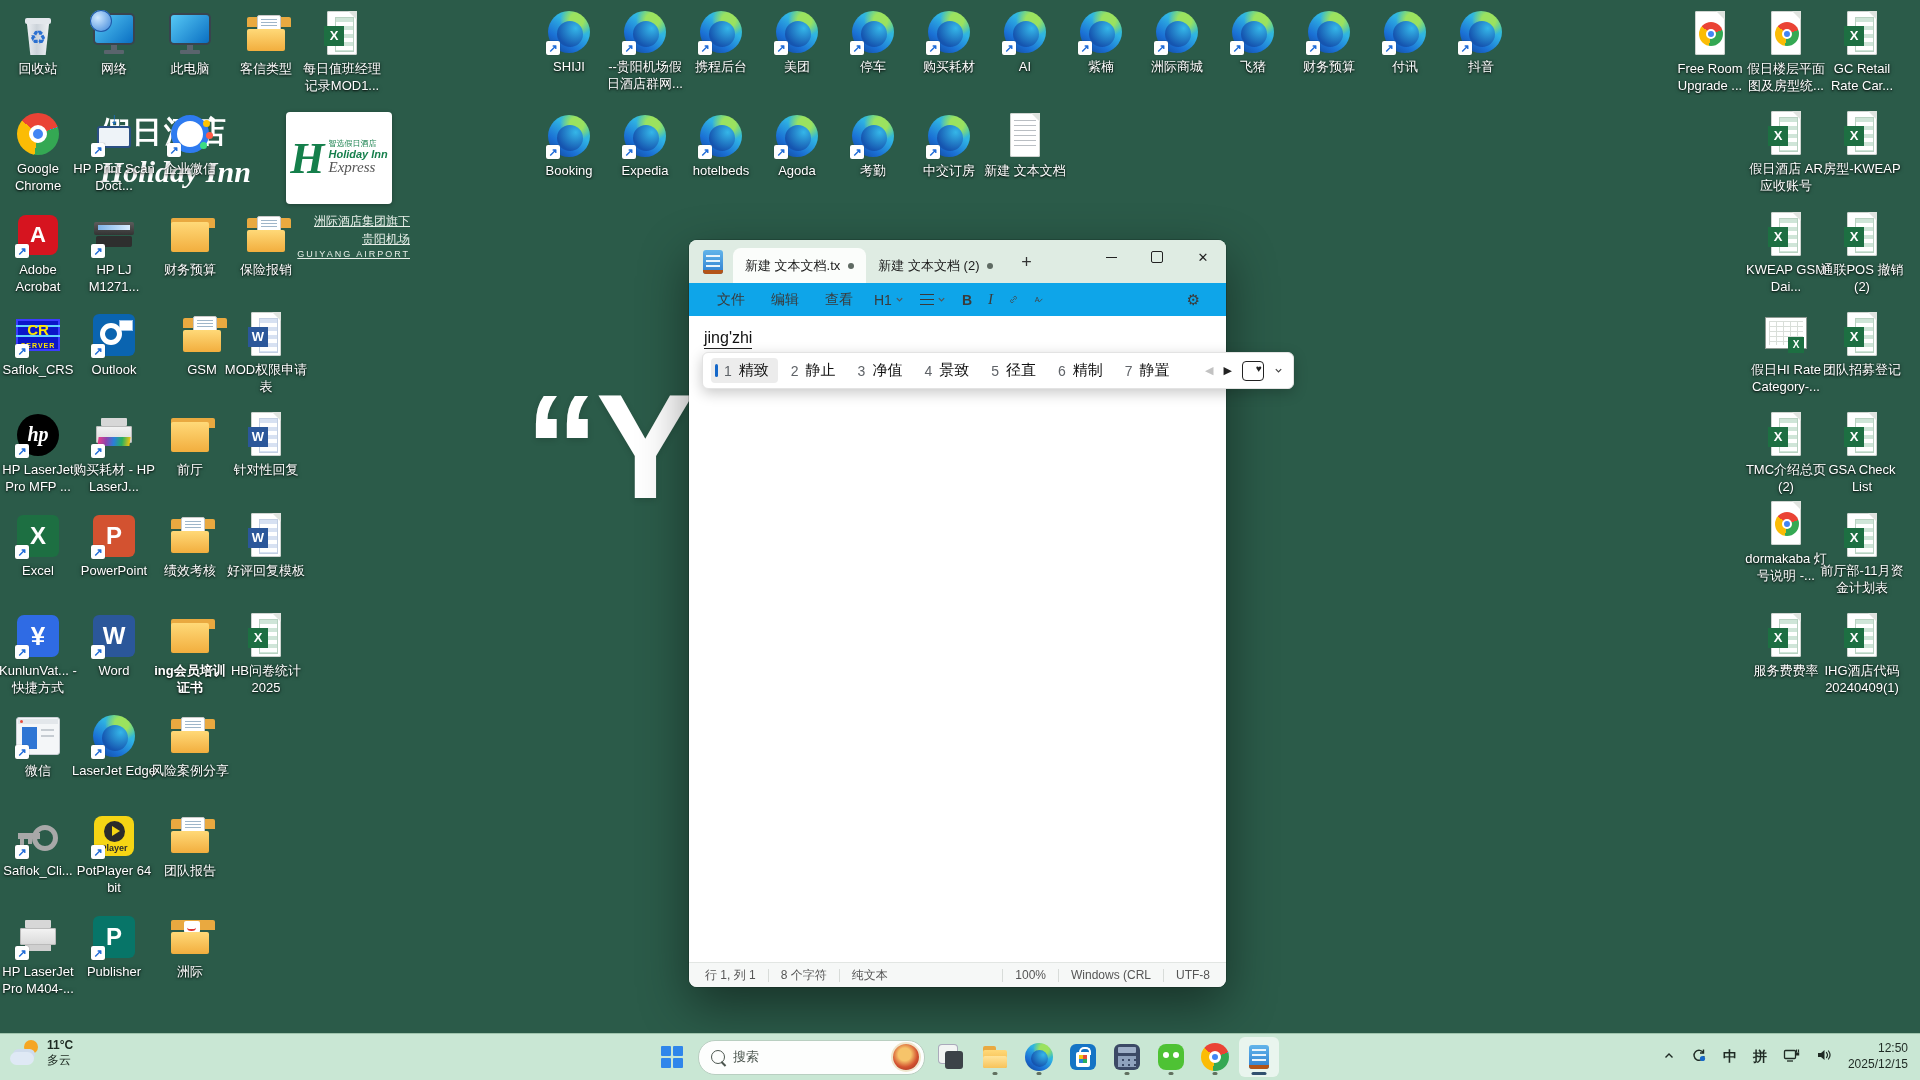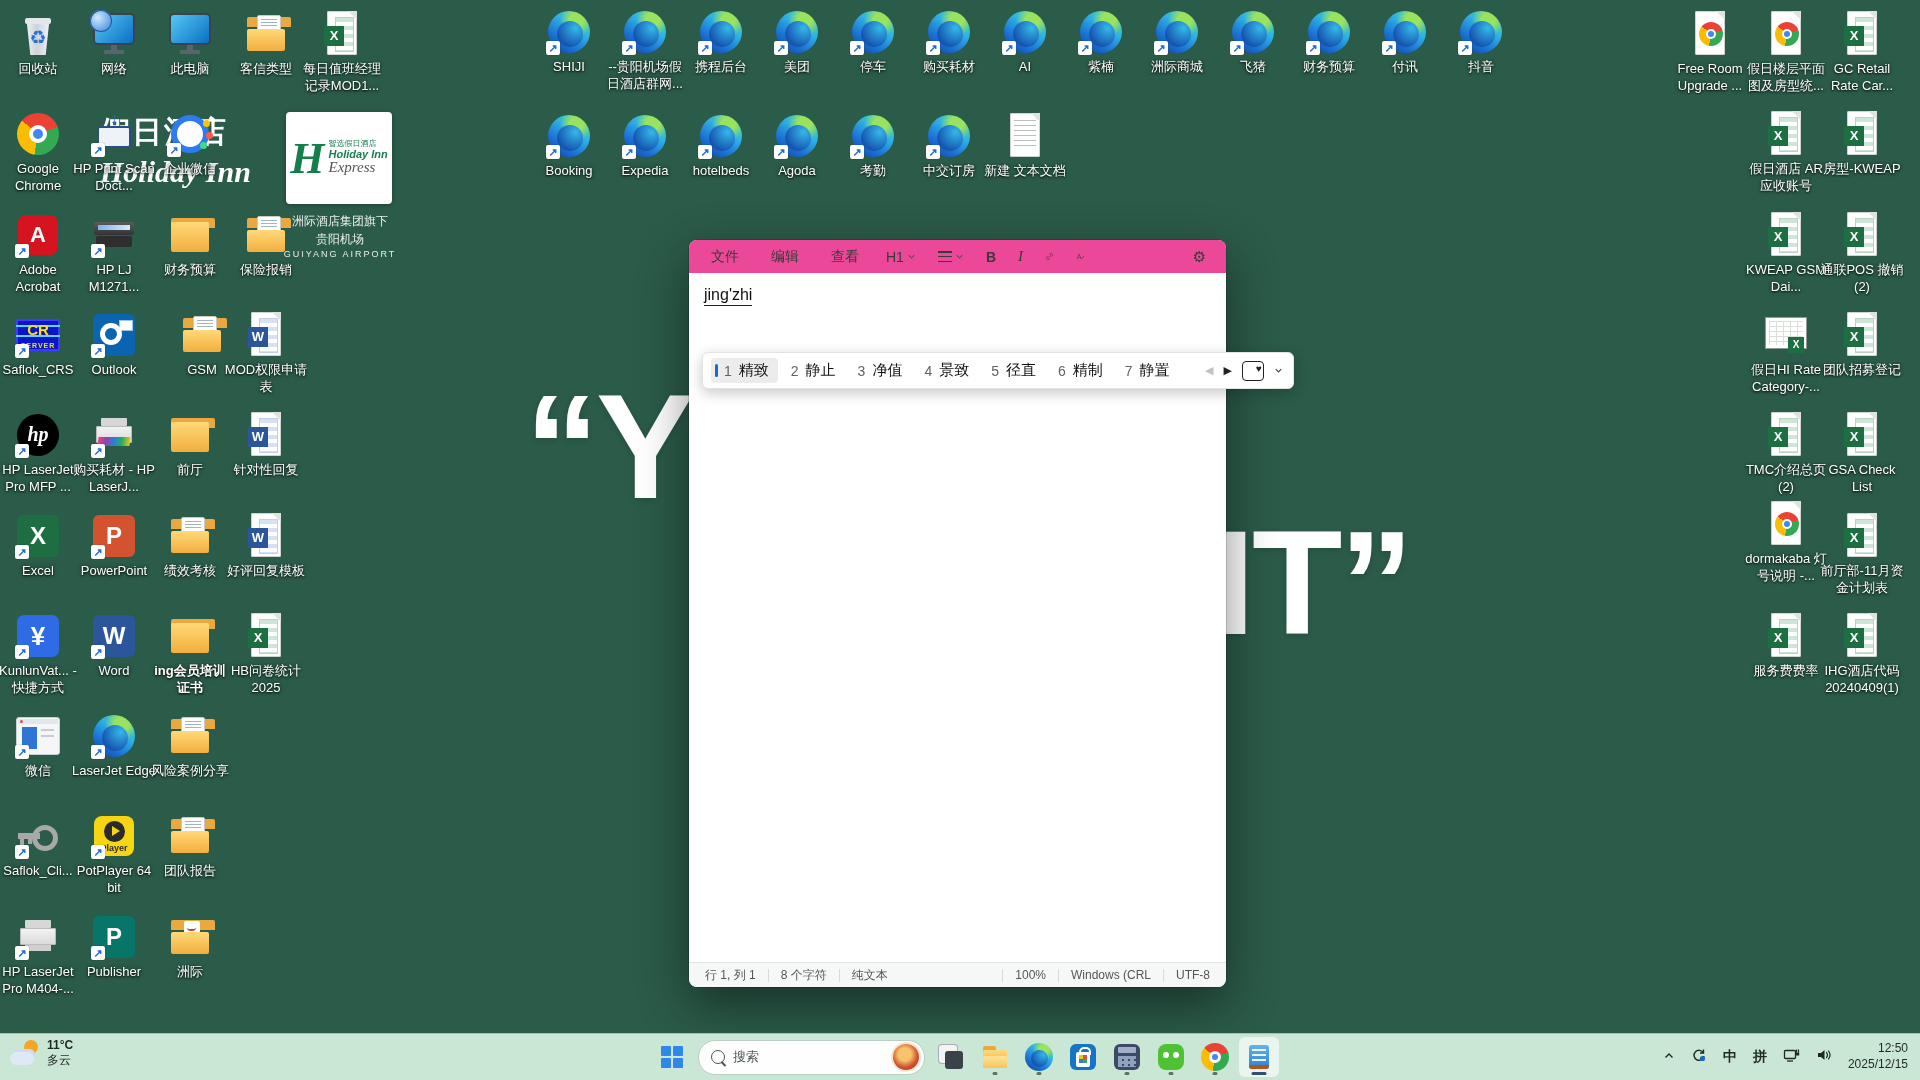--- a/index.html
+++ b/index.html
@@ -12,21 +12,21 @@
   .brand{position:absolute;left:100px;top:112px;color:#fff;}
   .brand .cn{font-size:30px;font-weight:bold;letter-spacing:2px;}
   .brand .en{font-family:"Liberation Serif",serif;font-style:italic;font-weight:bold;font-size:30px;margin-top:2px;}
   .hiex-card{position:absolute;left:286px;top:112px;width:106px;height:92px;background:#fff;border-radius:4px;
     display:flex;align-items:center;justify-content:center;gap:4px;box-shadow:0 1px 4px rgba(0,0,0,.3);}
   .hiex-card .hh{font-family:"Liberation Serif",serif;font-style:italic;font-weight:bold;font-size:44px;color:#157f4b;}
   .hiex-card .col{display:flex;flex-direction:column;line-height:1.05;}
   .hiex-card .tiny{font-size:8px;color:#157f4b;}
   .hiex-card .hi{font-size:11px;color:#157f4b;font-weight:bold;font-style:italic;}
   .hiex-card .ex{font-size:15px;color:#555;font-style:italic;font-family:"Liberation Serif",serif;}
-  .hiex-sub{position:absolute;left:270px;top:212px;width:140px;text-align:center;color:#e8efe9;line-height:1.5;}
+  .hiex-sub{position:absolute;left:270px;top:212px;width:140px;text-align:right;color:#e8efe9;line-height:1.5;text-decoration:underline;}
   .hiex-sub .s1{font-size:12px;}.hiex-sub .s2{font-size:12px;}.hiex-sub .s3{font-size:9px;letter-spacing:2px;}
 
   
   .desk-icon{position:absolute;width:84px;text-align:center;cursor:default;}
   .ilabel{margin-top:3px;color:#fff;font-size:13px;line-height:1.3;max-height:36px;overflow:hidden;
     text-shadow:0 1px 2px rgba(0,0,0,.85),0 0 4px rgba(0,0,0,.5);word-break:break-word;}
   .ic{position:relative;width:48px;height:48px;margin:0 auto;}
   .ic i{position:absolute;display:block;font-style:normal;}
   .sc{position:absolute;left:1px;bottom:1px;width:14px;height:14px;background:#fff;border-radius:2px;
     color:#1f6bd7;font-size:11px;line-height:14px;text-align:center;font-weight:bold;box-shadow:0 0 1px rgba(0,0,0,.5);}
@@ -128,21 +128,21 @@
     background:repeating-linear-gradient(#eaf4fb 0 2px,transparent 2px 5px);}
   .np-appicon::after{content:"";position:absolute;left:0;right:0;bottom:0;height:4px;background:#b35418;border-radius:0 0 3px 3px;}
   .tab{height:35px;display:flex;align-items:center;gap:8px;padding:0 12px;font-size:13px;color:#1b1b1b;border-radius:8px 8px 0 0;}
   .tab.active{background:#fbfdfb;}
   .tab .dot{width:6px;height:6px;border-radius:50%;background:#5f6b63;}
   .tab-plus{width:30px;height:30px;margin:0 0 5px 6px;border-radius:5px;font-size:18px;color:#333;line-height:28px;text-align:center;}
   .winbtns{margin-left:auto;display:flex;align-self:flex-start;}
   .wbtn{width:46px;height:34px;display:flex;align-items:center;justify-content:center;color:#222;font-size:13px;}
   .wbtn .minl{width:11px;height:1px;background:#222;}
   .wbtn .maxr{width:10px;height:10px;border:1px solid #222;border-radius:2px;}
-  .menubar{height:33px;background:#ec4899;display:flex;align-items:center;padding:0 10px;gap:8px;font-size:14px;color:#3a3a3a;}
+  .menubar{height:33px;background:#0ea5e9;display:flex;align-items:center;padding:0 16px;gap:2px;font-size:14px;color:#3a3a3a;}
   .mitem{padding:4px 12px;border-radius:4px;}
   .mtool{padding:4px 7px;border-radius:4px;display:flex;align-items:center;gap:3px;}
   .mtool b{font-size:14px;}
   .mtool .it{font-family:"Liberation Serif",serif;font-style:italic;font-size:15px;}
   .chev{width:9px;height:9px;}
   .gear{margin-left:auto;padding:4px 10px;font-size:15px;color:#3a3a3a;}
   .listglyph{width:14px;height:11px;background:
     repeating-linear-gradient(#3a3a3a 0 1.5px,transparent 1.5px 5px);}
   .textarea{flex:1;background:#fff;position:relative;font-size:16px;color:#111;}
   .composition{position:absolute;left:15px;top:13px;border-bottom:1.5px solid #222;padding-bottom:1px;
@@ -215,21 +215,20 @@
   .trayglyph{font-size:14px;}
   .imebadge{font-size:14px;font-weight:bold;}
   .clock{text-align:right;font-size:12px;line-height:1.3;color:#1f2a24;padding-right:6px;}
 </style>
 </head>
 <body>
 
 <div id="stage">
 
   <div class="quote" style="left:525px;top:362px;">“YO</div>
-  <div class="quote" style="left:1214px;top:498px;">IT”</div>
 
   <div class="brand">
     <div class="cn">假日酒店</div>
     <div class="en">Holiday Inn</div>
   </div>
   <div class="hiex-card">
     <div class="hh">H</div>
     <div class="col">
       <span class="tiny">智选假日酒店</span>
       <span class="hi">Holiday Inn</span>
@@ -841,20 +840,41 @@
           <i class="pg"></i>
           <i class="fc"></i>
           <i class="grid"></i>
           <i class="blk">X</i>
         </div>
         <div class="ilabel">IHG酒店代码20240409(1)</div>
       </div>
     </div>
 
   <div class="npwin">
+    <div class="tabbar">
+      <div class="np-appicon"></div>
+      <div class="tab active">
+        <span>新建 文本文档.tx</span>
+        <span class="dot"></span>
+      </div>
+      <div class="tab">
+        <span>新建 文本文档 (2)</span>
+        <span class="dot"></span>
+      </div>
+      <div class="tab-plus">+</div>
+      <div class="winbtns">
+        <div class="wbtn">
+            <span class="minl"></span>
+          </div>
+        <div class="wbtn">
+            <span class="maxr"></span>
+          </div>
+        <div class="wbtn">✕</div>
+      </div>
+    </div>
     <div class="menubar">
       <div class="mitem">文件</div>
       <div class="mitem">编辑</div>
       <div class="mitem">查看</div>
       <div class="mtool">
         <span>H1</span>
         <svg class="chev" viewBox="0 0 10 10">
             <path d="M2 3.5 L5 6.5 L8 3.5" fill="none" stroke="#555" stroke-width="1.3"></path>
           </svg>
       </div>

